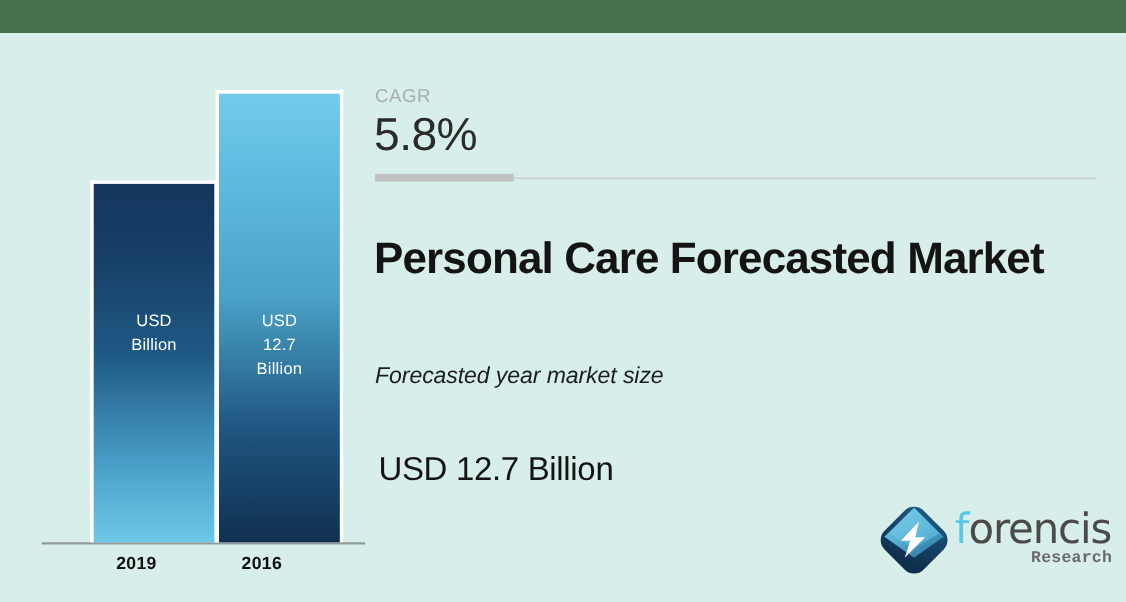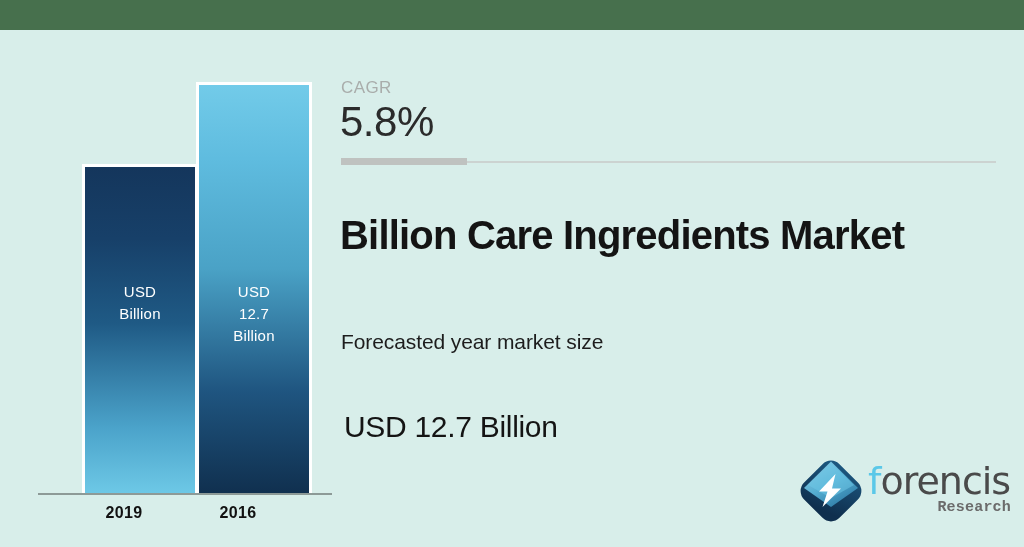--- a/index.html
+++ b/index.html
@@ -172,20 +172,21 @@
     line-height: 46px;
   }
 
   .subtitle {
     position: absolute;
     left: 1px;
     top: 300px;
     font-size: 21px;
     color: #1d1d1d;
     letter-spacing: -0.1px;
+    font-style: italic;
   }
 
   .figure {
     position: absolute;
     left: 4px;
     top: 380px;
     font-size: 30px;
     color: #141414;
     letter-spacing: -0.3px;
   }
@@ -269,21 +270,21 @@
   <div class="content">
 
     <div class="cagr-label">CAGR</div>
     <div class="cagr-value">5.8%</div>
 
     <div class="divider-wrap">
       <div class="divider-thin"></div>
       <div class="divider-thick"></div>
     </div>
 
-    <div class="main-title">Billion Care Ingredients Market</div>
+    <div class="main-title">Personal Care Forecasted Market</div>
 
     <div class="subtitle">Forecasted year market size</div>
 
     <div class="figure">USD 12.7 Billion</div>
 
     <div class="logo">
       <div class="logo-mark">
         <svg width="62" height="62" viewBox="0 0 62 62" xmlns="http://www.w3.org/2000/svg">
           <defs>
             <linearGradient id="diaTop" x1="0" y1="0" x2="0.7" y2="1">

